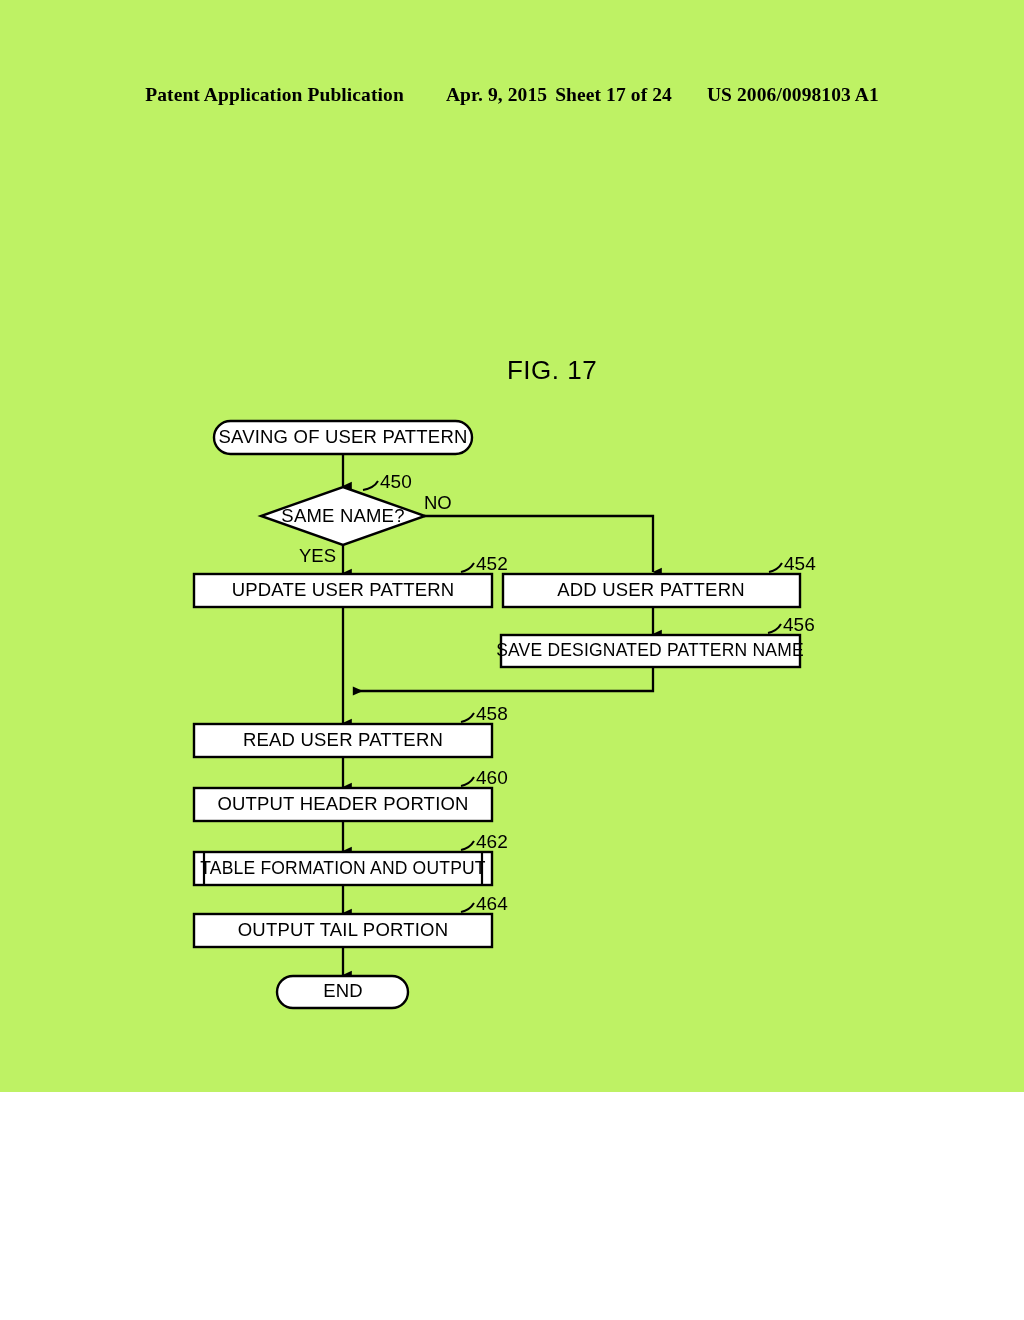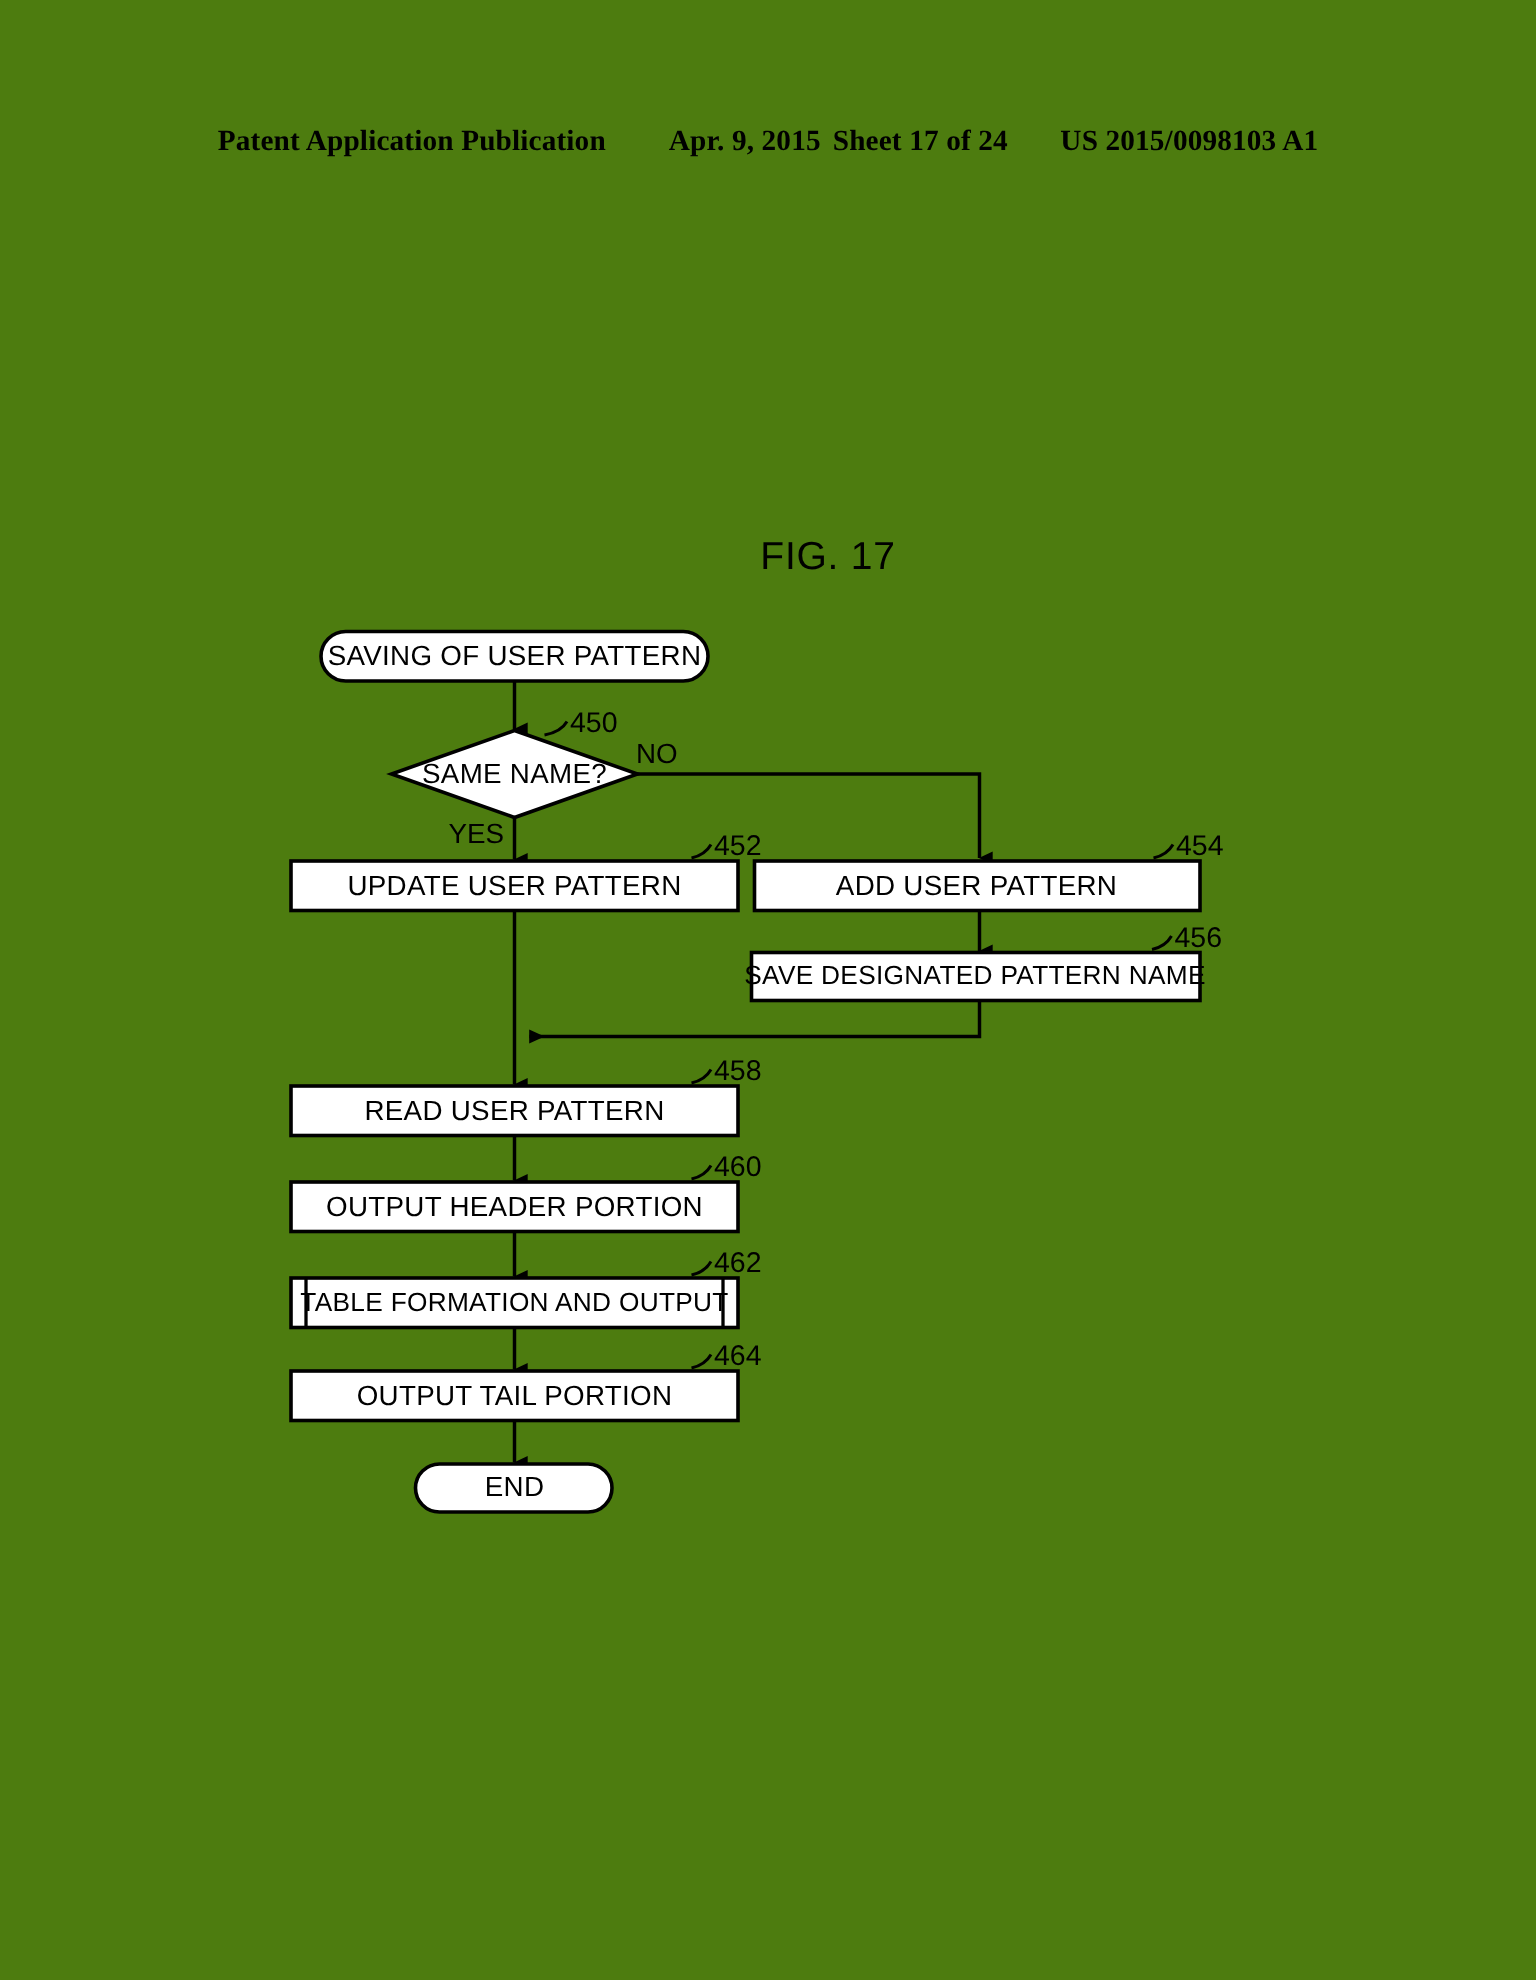--- a/index.html
+++ b/index.html
@@ -12,22 +12,22 @@
     width: 1024px;
     height: 1320px;
     position: relative;
     font-family: "Liberation Sans", sans-serif;
     overflow: hidden;
   }
   #page {
     position: absolute;
     left: 0; top: 0;
     width: 1024px;
-    height: 1320px;
-    background: #4d7c0f;
+    height: 1092px;
+    background: #bef264;
   }
   
   #pub-header {
     position: absolute;
     left: 0;
     top: 84px;
     width: 1024px;
     height: 30px;
     display: flex;
     justify-content: center;
@@ -114,21 +114,21 @@
 </style>
 </head>
 <body>
 
 <div id="page">
 
   <div id="pub-header">
     <span class="h-title">Patent Application Publication</span>
     <span class="h-date">Apr. 9, 2015</span>
     <span class="h-sheet">Sheet 17 of 24</span>
-    <span class="h-pubno">US 2015/0098103 A1</span>
+    <span class="h-pubno">US 2006/0098103 A1</span>
   </div>
 
   <div id="fig-title">FIG. 17</div>
 
   <div id="flow-wrap">
     <svg id="flow-svg" width="1024" height="1320" viewBox="0 0 1024 1320">
       <defs>
         <marker id="arrowDown" markerWidth="11" markerHeight="11" refX="5.5" refY="9.4" orient="auto" markerUnits="userSpaceOnUse">
           <path d="M1.2,0.6 L5.5,9.8 L9.8,0.6 Z" fill="#000000"></path>
         </marker>

